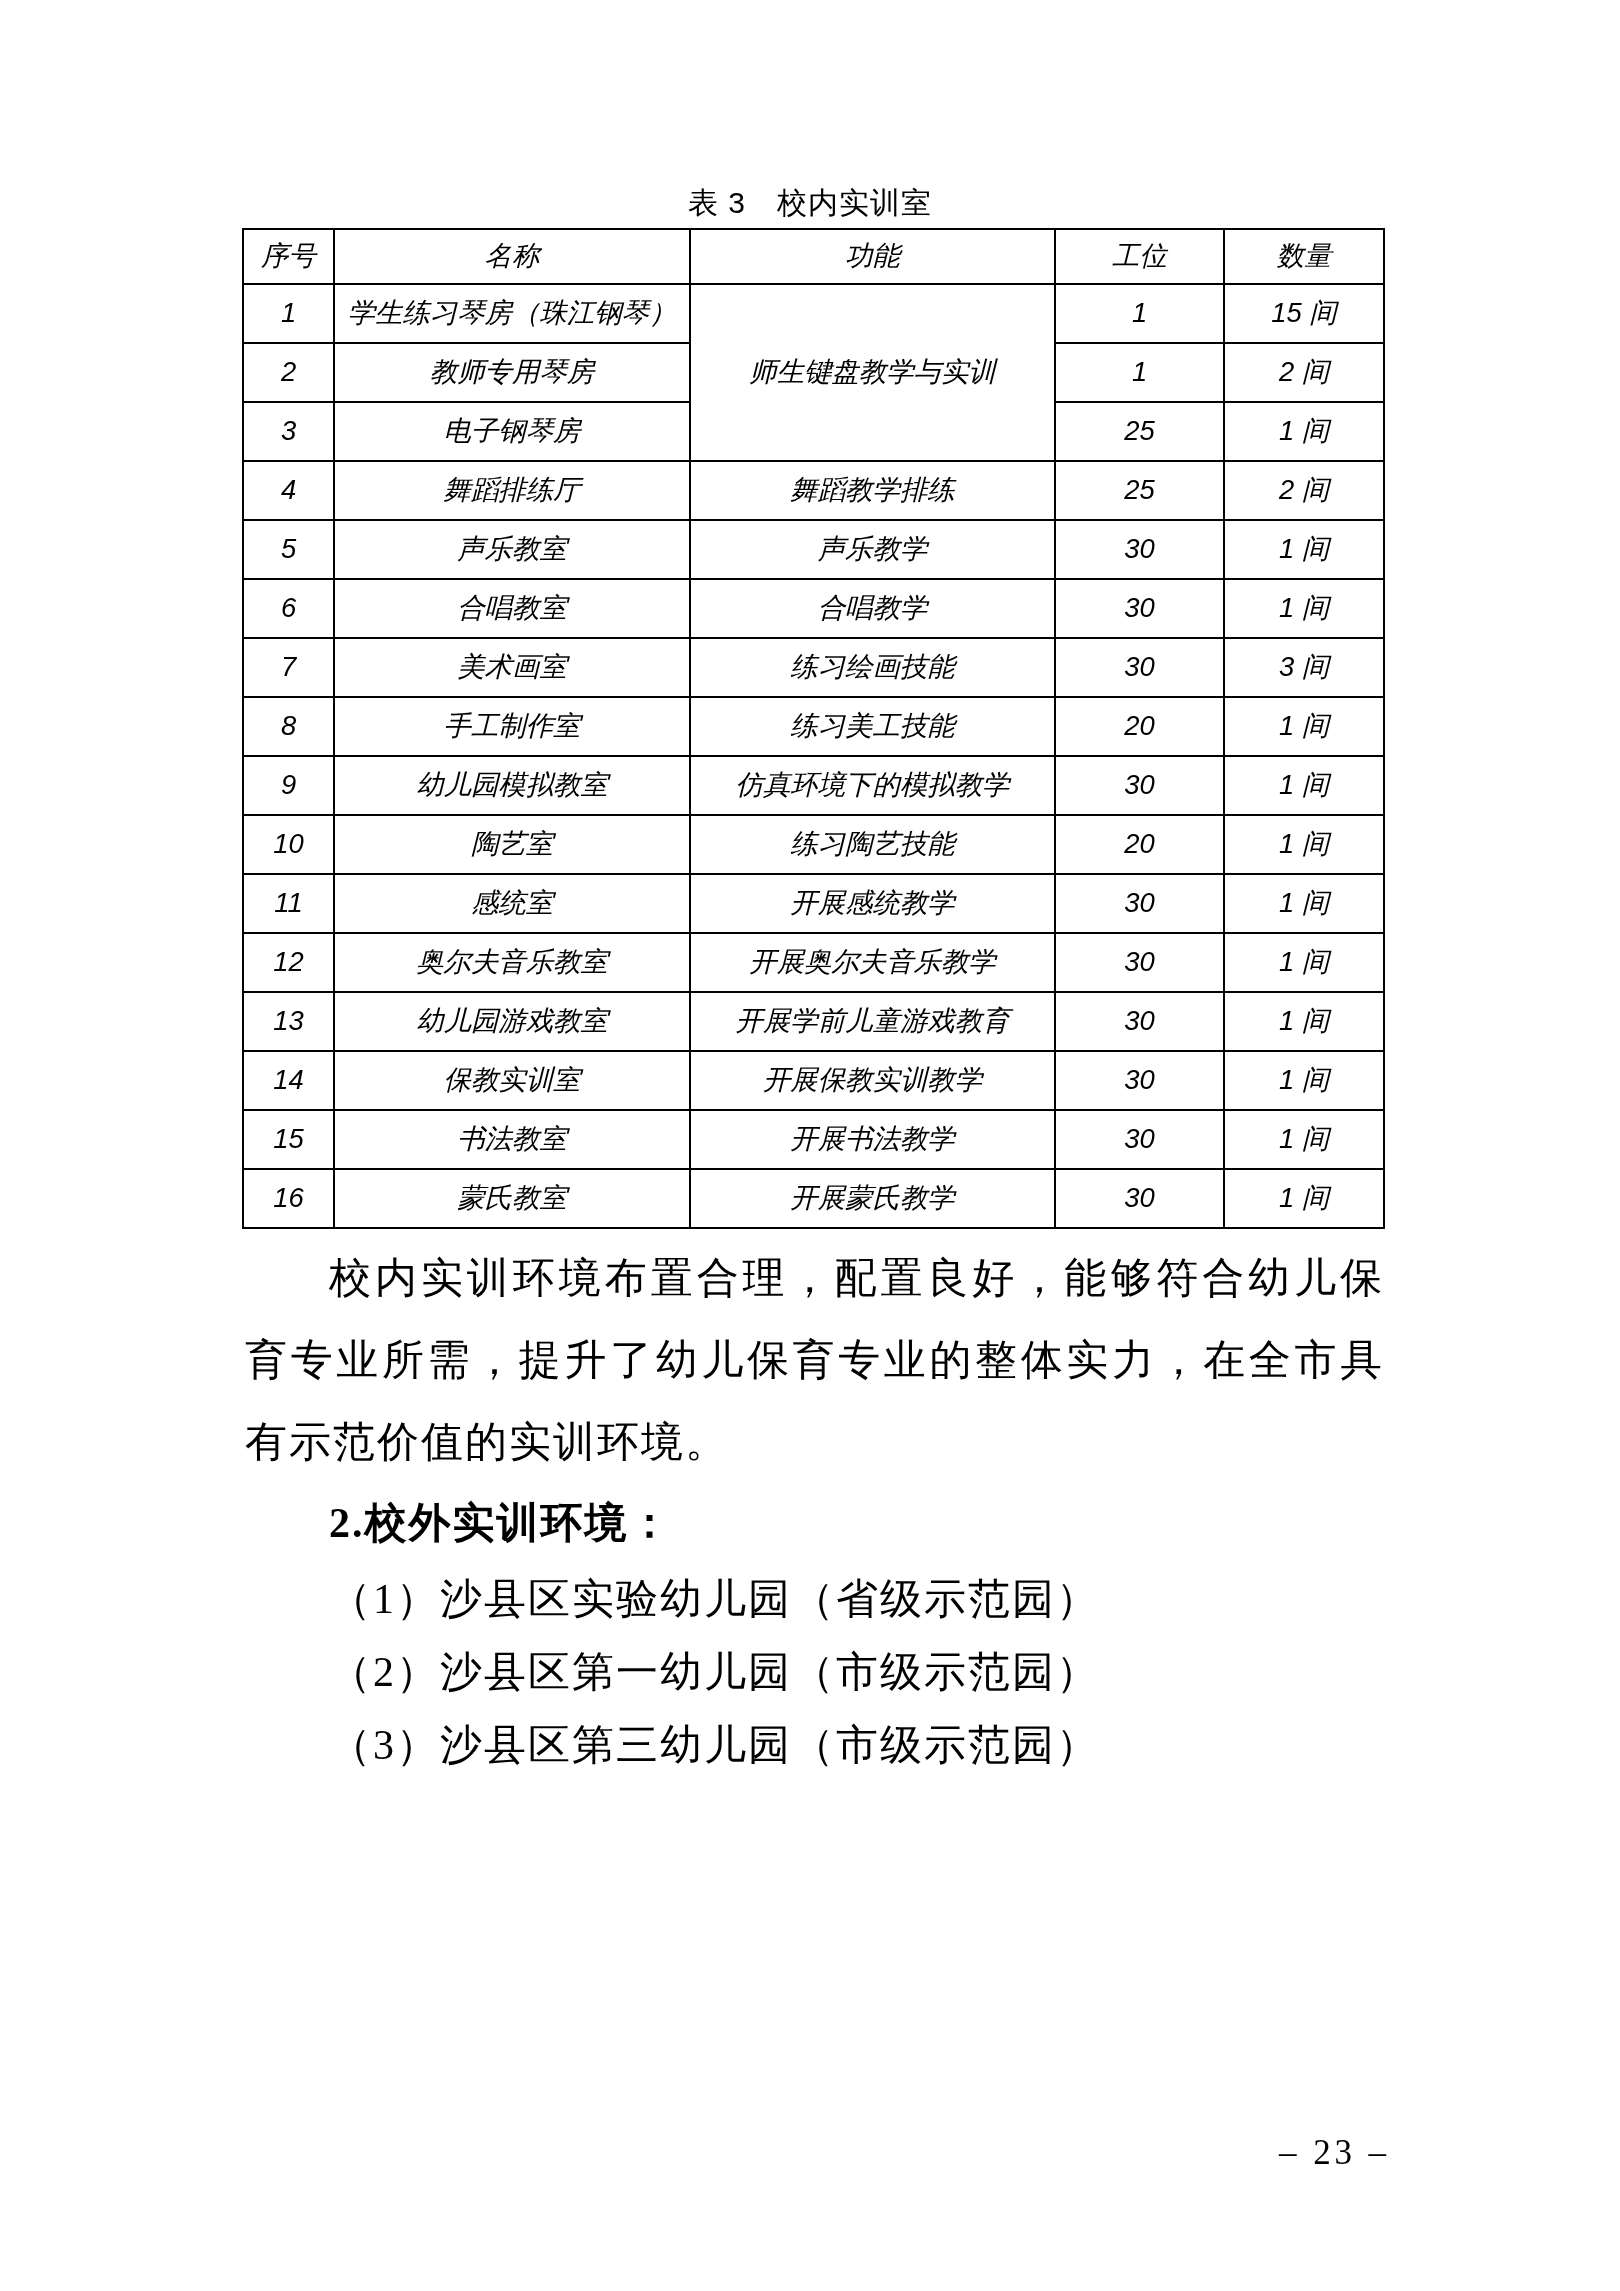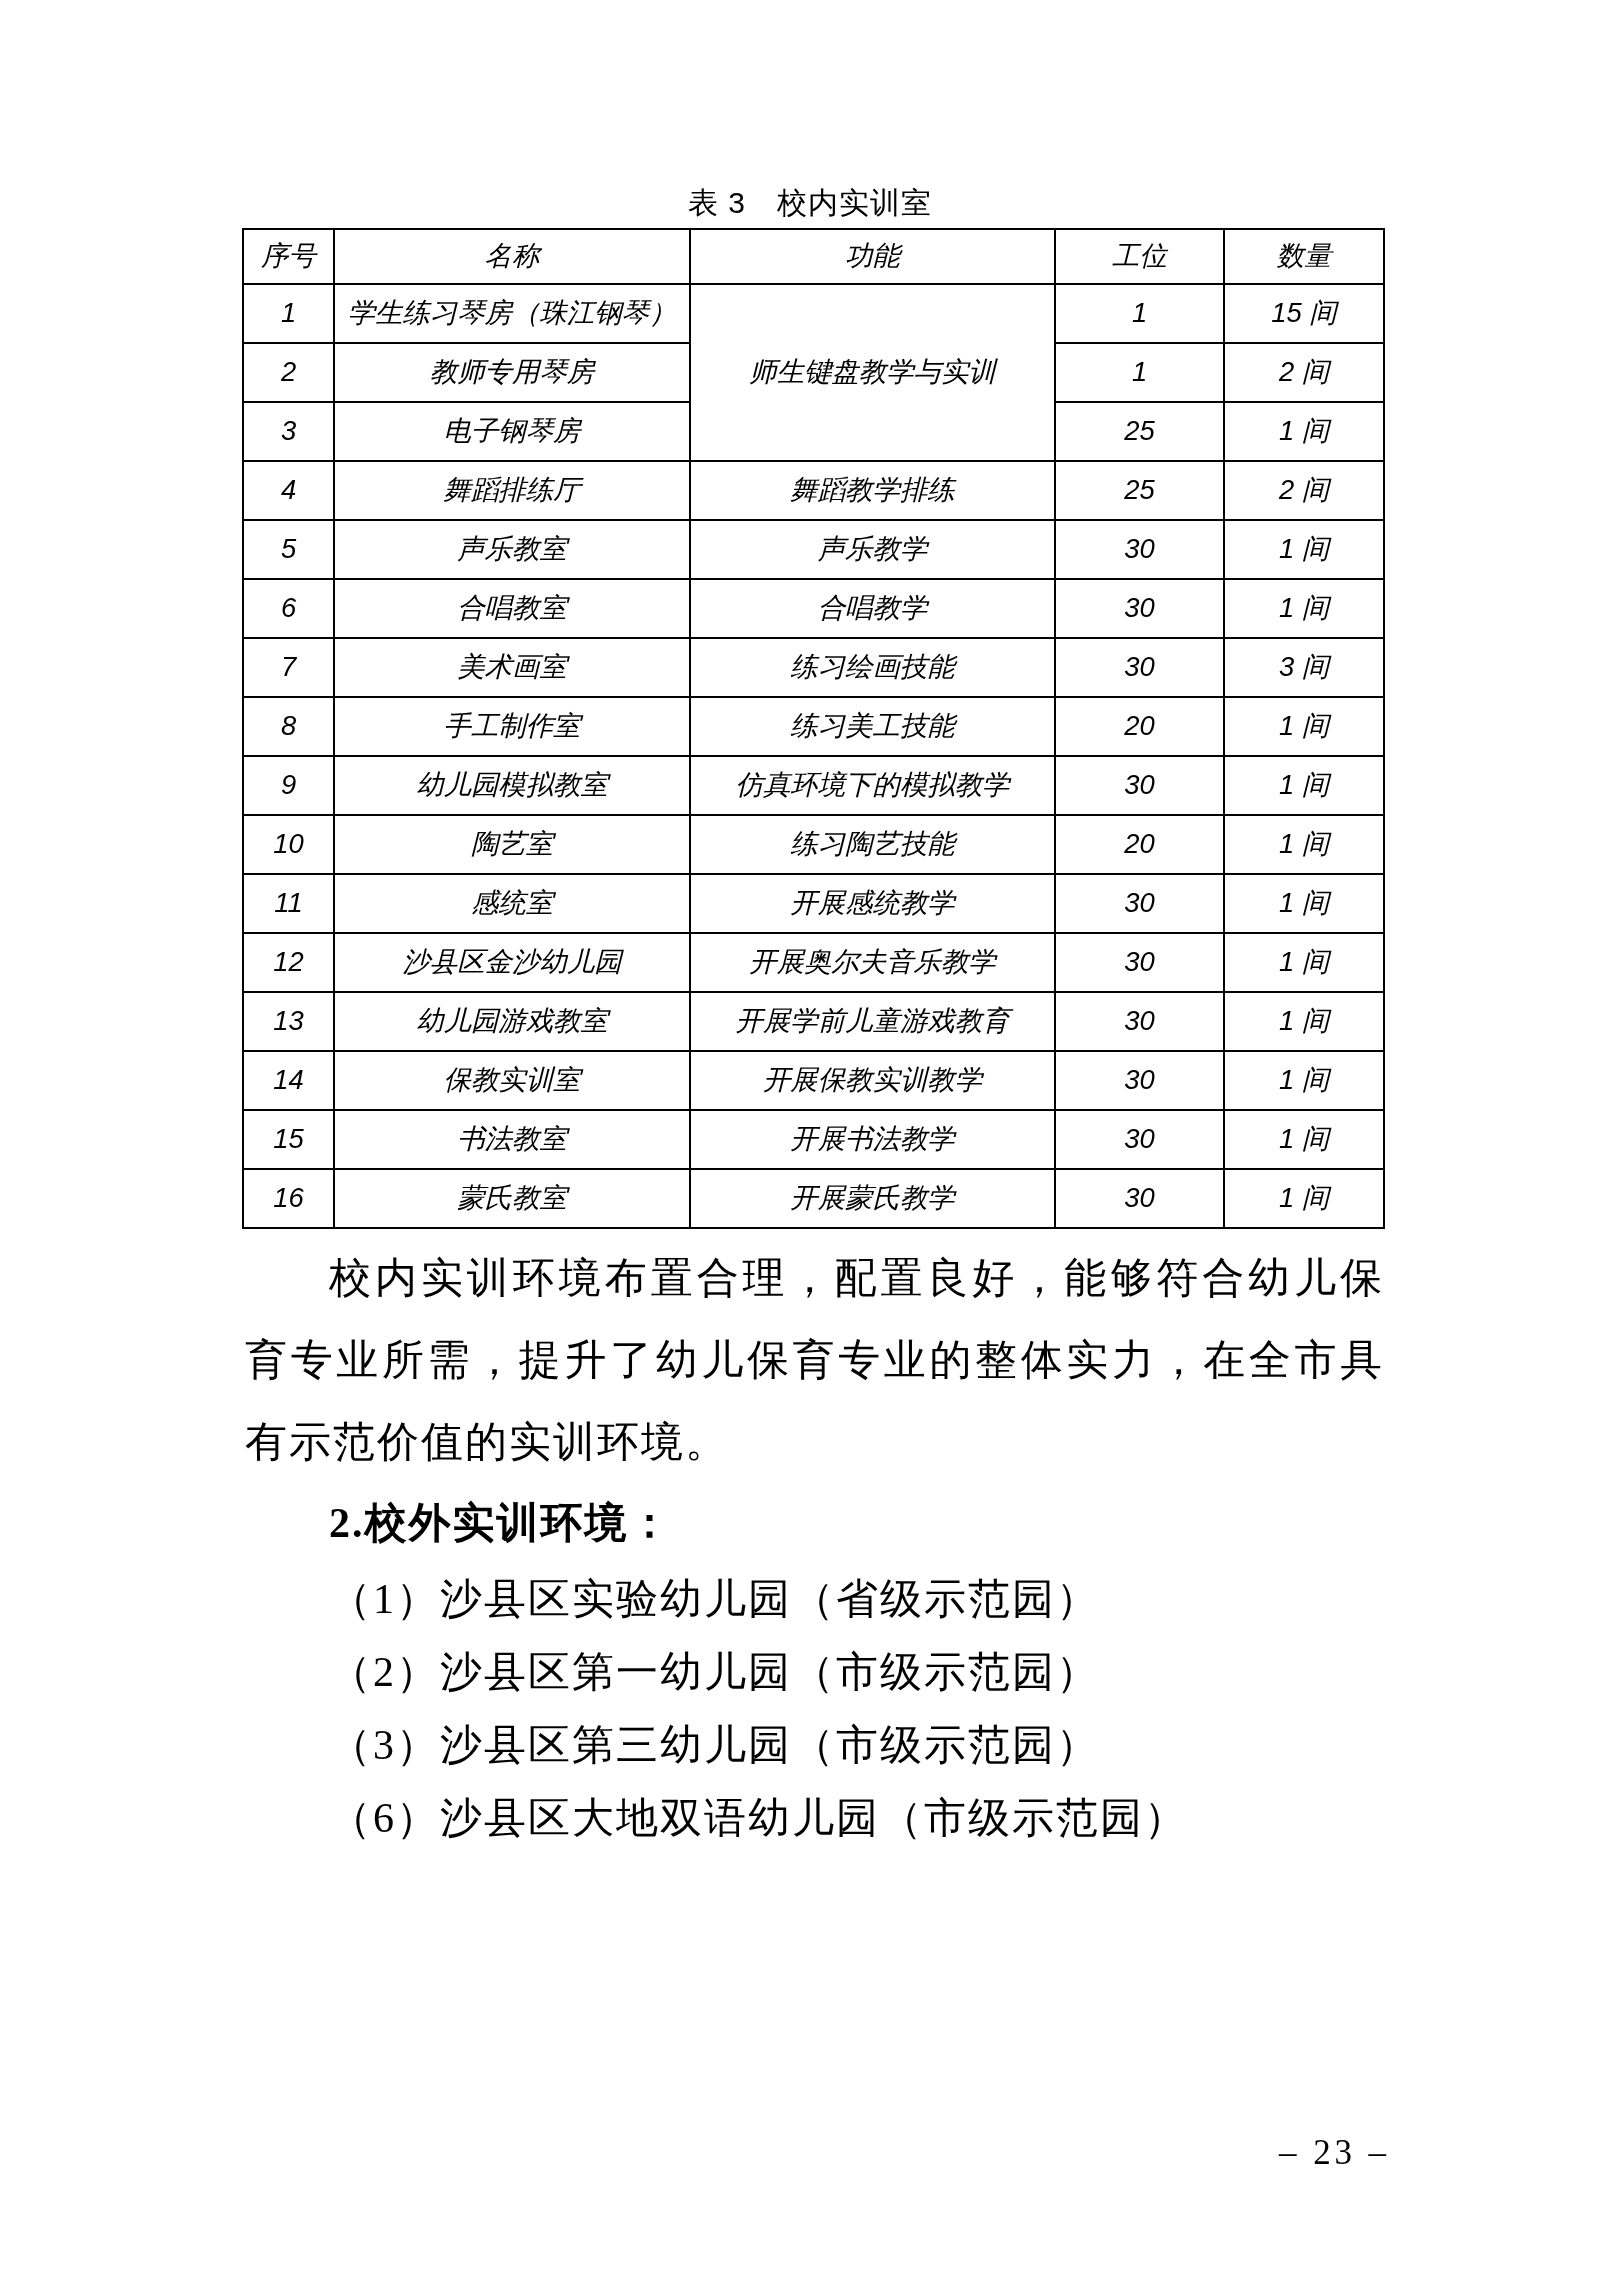--- a/index.html
+++ b/index.html
@@ -183,21 +183,21 @@
         </tr>
         <tr>
           <td>11</td>
           <td>感统室</td>
           <td>开展感统教学</td>
           <td>30</td>
           <td>1 间</td>
         </tr>
         <tr>
           <td>12</td>
-          <td>沙县区金沙幼儿园</td>
+          <td>奥尔夫音乐教室</td>
           <td>开展奥尔夫音乐教学</td>
           <td>30</td>
           <td>1 间</td>
         </tr>
         <tr>
           <td>13</td>
           <td>幼儿园游戏教室</td>
           <td>开展学前儿童游戏教育</td>
           <td>30</td>
           <td>1 间</td>
@@ -228,19 +228,18 @@
 
   <p class="bodytext para">校内实训环境布置合理，配置良好，能够符合幼儿保育专业所需，提升了幼儿保育专业的整体实力，在全市具有示范价值的实训环境。</p>
 
   <p class="bodytext sec-heading">2.校外实训环境：</p>
 
 
   <div class="bodytext kg-list">
       <div class="list-item">（1）沙县区实验幼儿园（省级示范园）</div>
       <div class="list-item">（2）沙县区第一幼儿园（市级示范园）</div>
       <div class="list-item">（3）沙县区第三幼儿园（市级示范园）</div>
-      <div class="list-item">（6）沙县区大地双语幼儿园（市级示范园）</div>
     </div>
 
   <div class="page-number">– 23 –</div>
 
 </div>
 
 
 </body></html>

